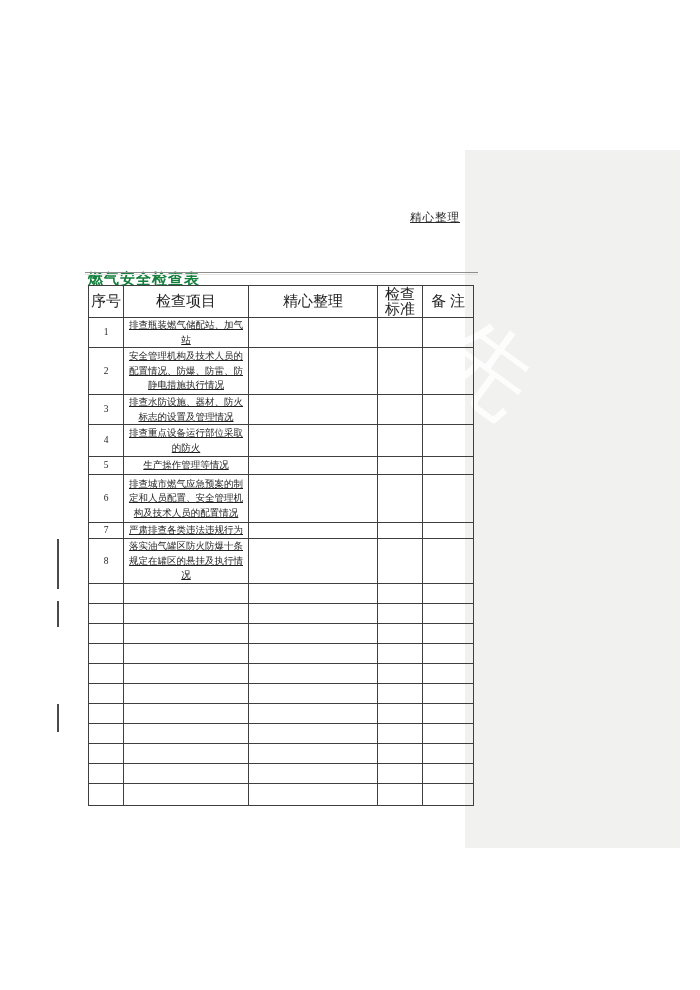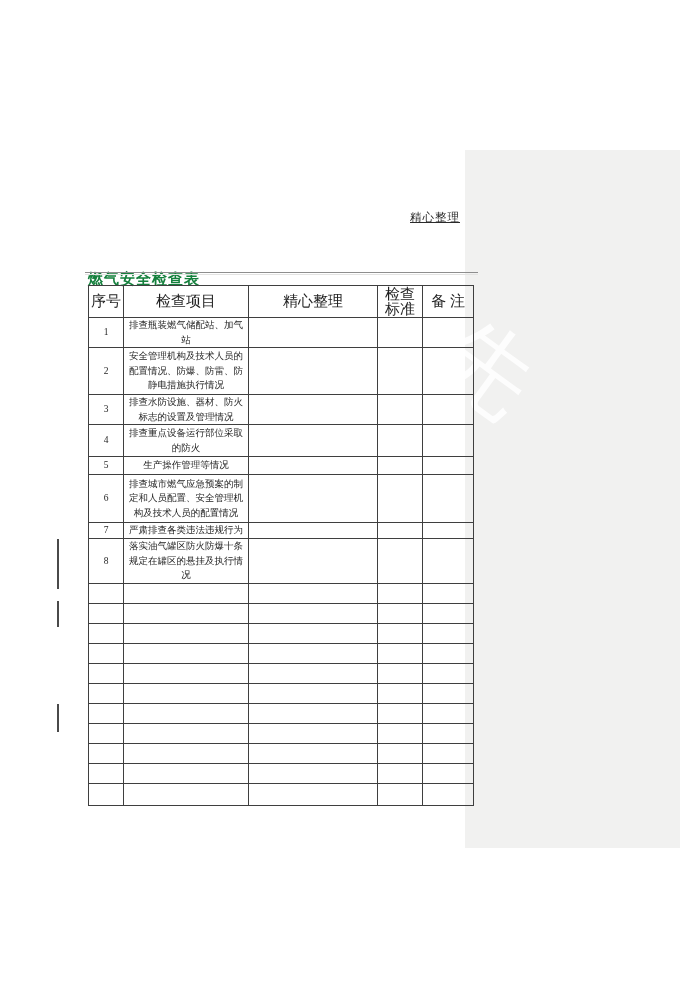--- a/index.html
+++ b/index.html
@@ -83,21 +83,21 @@
     text-align: center;
     vertical-align: middle;
     padding: 0 2px;
     font-weight: normal;
     color: #1f1f1f;
     overflow: hidden;
   }
   table.inspection th { font-size: 15px; }
   tr.header-row { height: 32px; }
   th.th-result { padding: 0 11px; line-height: 13px; }
-  td.c-item { padding: 0 3px; }
+  td.c-item { padding: 0 3px; text-decoration: underline; }
   tr.empty-row { height: 20px; }
   .change-bar {
     position: absolute;
     left: 57px;
     width: 2px;
     background: #4a4a4a;
     z-index: 2;
   }
   .bar-1 { top: 539px; height: 50px; }
   .bar-2 { top: 601px; height: 26px; }

